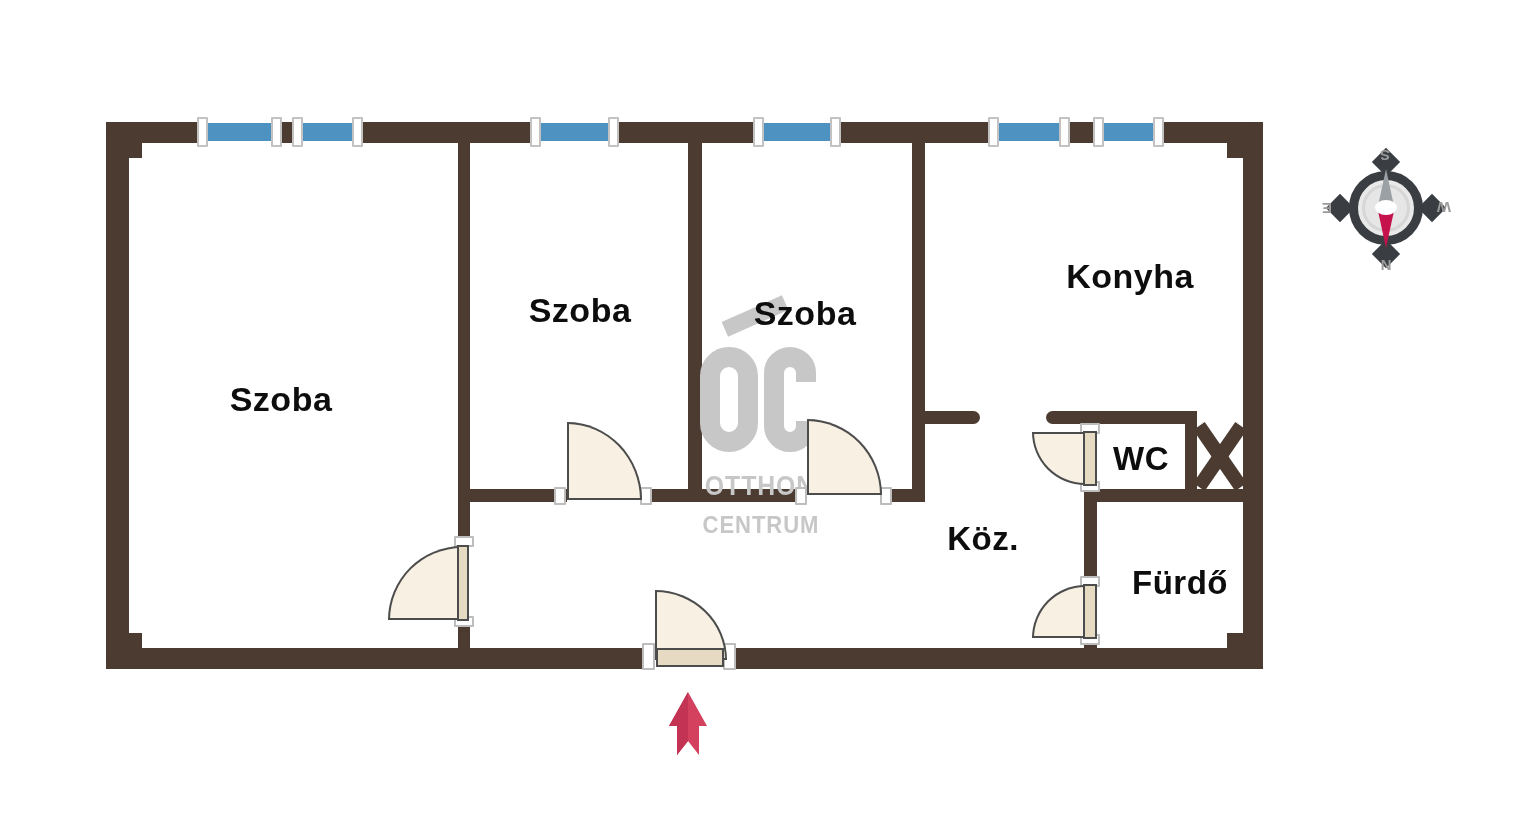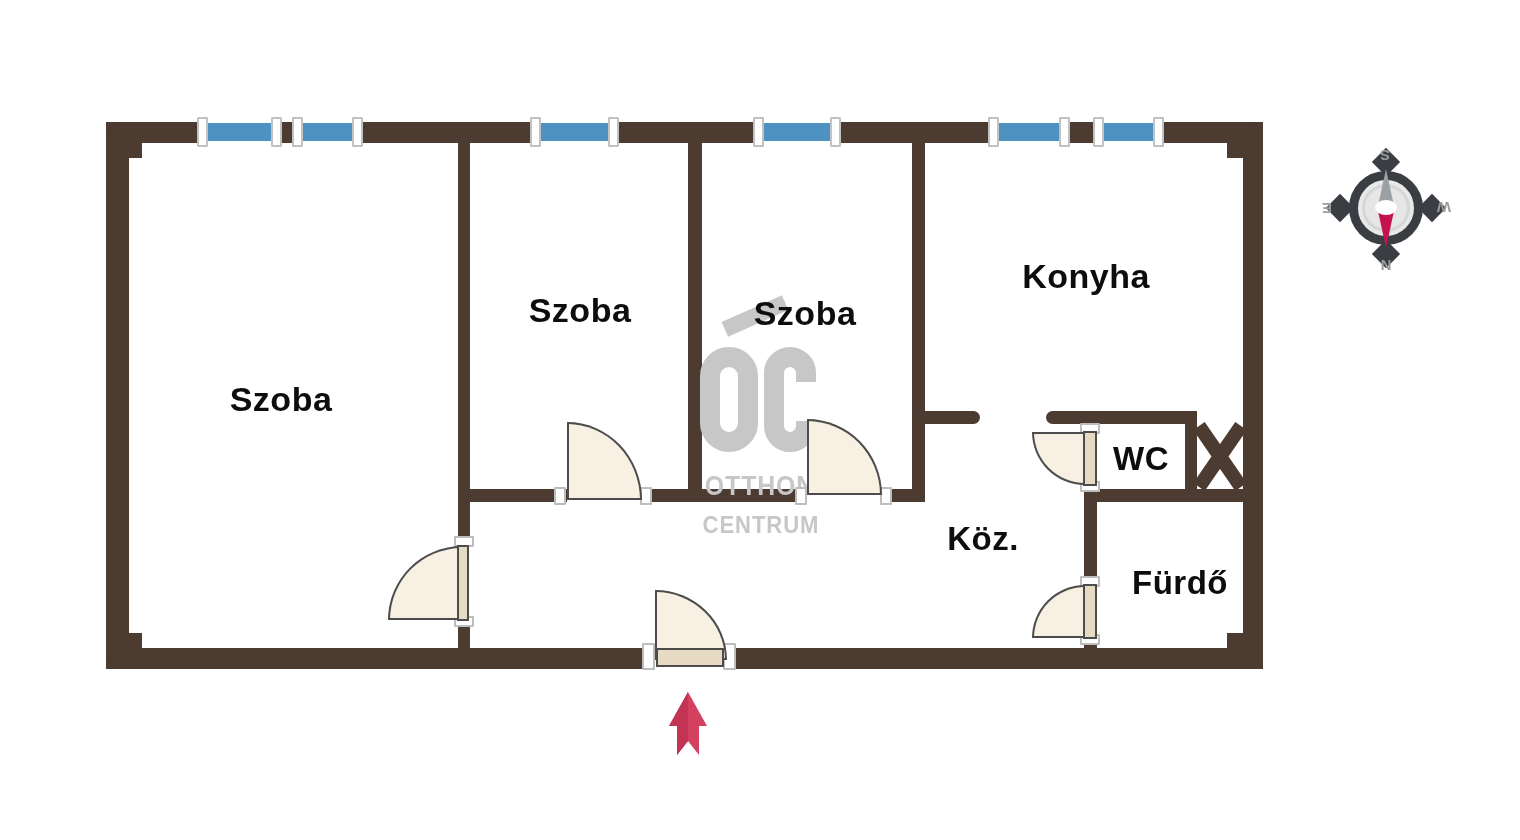--- a/index.html
+++ b/index.html
@@ -154,21 +154,21 @@
     </g>
     <g>
       <polygon points="688,692 707,726 699,726 699,755 688,741 677,755 677,726 669,726" fill="#d4415f"></polygon>
       <polygon points="688,692 688,741 677,755 677,726 669,726" fill="#c23354"></polygon>
     </g>
   </svg>
 
   <div class="room-label" style="left:281px;top:399px;">Szoba</div>
   <div class="room-label" style="left:580px;top:310px;">Szoba</div>
   <div class="room-label" style="left:805px;top:313px;">Szoba</div>
-  <div class="room-label" style="left:1086px;top:276px;">Konyha</div>
+  <div class="room-label" style="left:1130px;top:276px;">Konyha</div>
   <div class="room-label" style="left:983px;top:539px;font-size:33px;">Köz.</div>
   <div class="room-label" style="left:1141px;top:459px;font-size:33px;">WC</div>
   <div class="room-label" style="left:1180px;top:583px;font-size:33px;">Fürdő</div>
 
   <div id="compass">
     <div class="cp-diamond" style="left:58px;top:12px;"></div>
     <div class="cp-diamond" style="left:58px;top:104px;"></div>
     <div class="cp-diamond" style="left:12px;top:58px;"></div>
     <div class="cp-diamond" style="left:104px;top:58px;"></div>
     <div class="cp-ring"></div>

